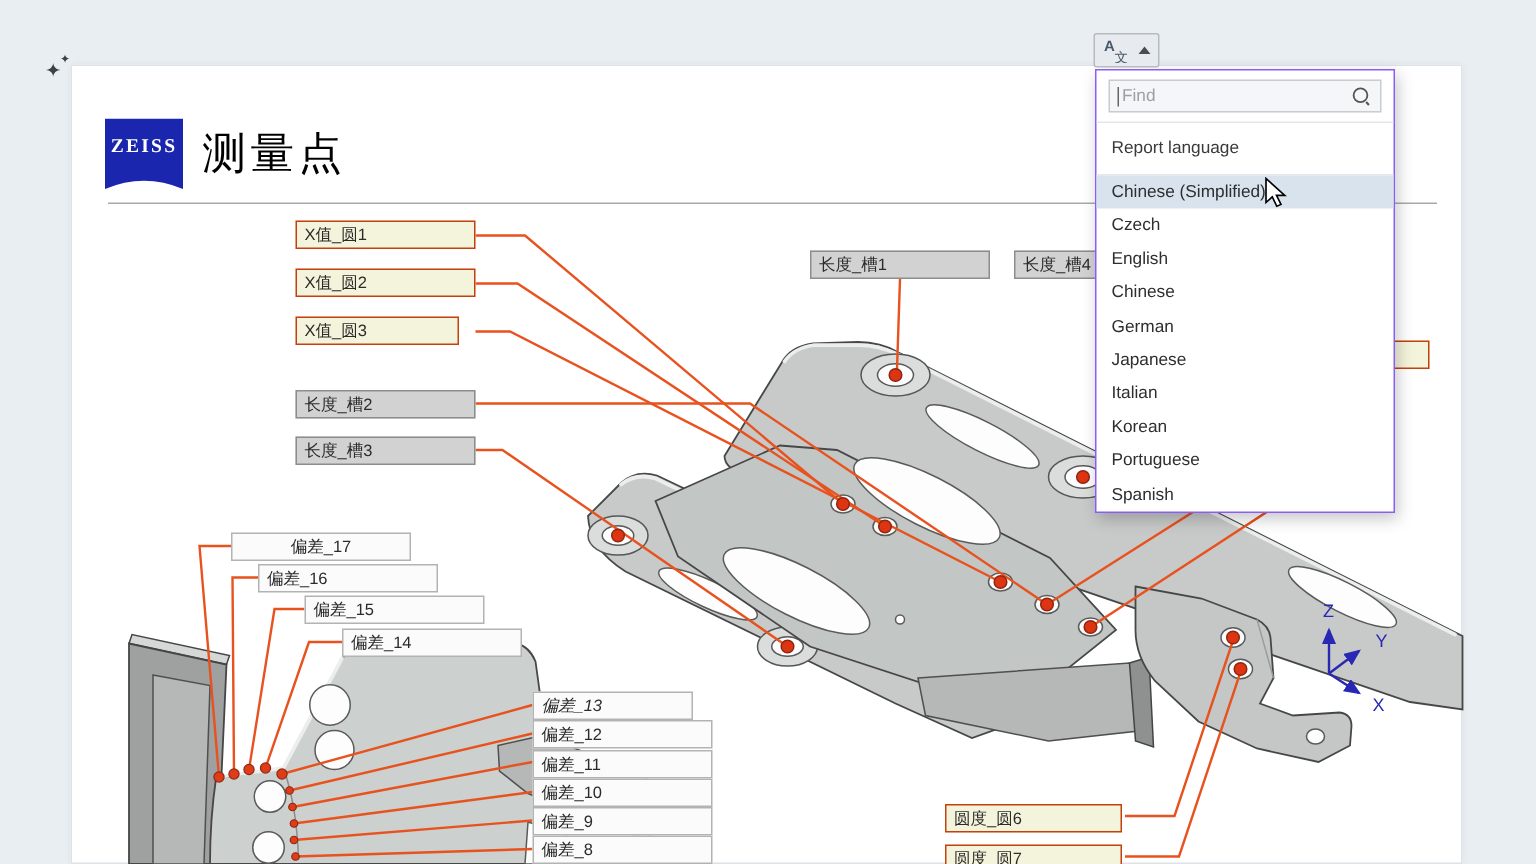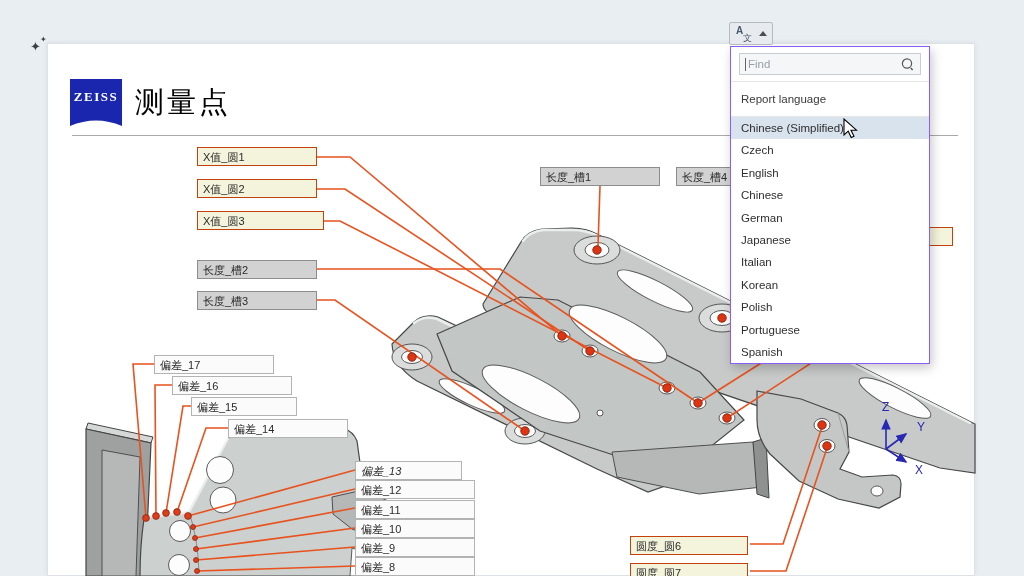--- a/index.html
+++ b/index.html
@@ -206,28 +206,28 @@
       <line class="axis" x1="886" y1="449" x2="906" y2="462" marker-end="url(#ah)"></line>
       <text class="axis-label" x="882" y="411">Z</text>
       <text class="axis-label" x="917" y="431">Y</text>
       <text class="axis-label" x="915" y="474">X</text>
     </g>
   </svg>
 
   <div id="callout-layer">
       <div class="callout cream" style="left: 197px; top: 147px; width: 120px;">X值_圆1</div>
       <div class="callout cream" style="left: 197px; top: 179px; width: 120px;">X值_圆2</div>
-      <div class="callout cream" style="left: 197px; top: 211px; width: 127px;">X值_圆3</div>
+      <div class="callout cream" style="left: 197px; top: 211px; width: 109px;">X值_圆3</div>
       <div class="callout gray" style="left: 197px; top: 260px; width: 120px;">长度_槽2</div>
       <div class="callout gray" style="left: 197px; top: 291px; width: 120px;">长度_槽3</div>
       <div class="callout gray" style="left: 540px; top: 167px; width: 120px;">长度_槽1</div>
       <div class="callout gray" style="left: 676px; top: 167px; width: 120px;">长度_槽4</div>
-      <div class="callout white" style="left: 154px; top: 355px; width: 120px;">偏差_17</div>
+      <div class="callout white" style="left: 154px; top: 355px; width: 120px; text-align: center;">偏差_17</div>
       <div class="callout white" style="left: 172px; top: 376px; width: 120px;">偏差_16</div>
-      <div class="callout white" style="left: 191px; top: 397px; width: 106px;">偏差_15</div>
+      <div class="callout white" style="left: 203px; top: 397px; width: 120px;">偏差_15</div>
       <div class="callout white" style="left: 228px; top: 419px; width: 120px;">偏差_14</div>
       <div class="callout white" style="left: 355px; top: 461px; width: 107px; font-style: italic;">偏差_13</div>
       <div class="callout white" style="left: 355px; top: 480px; width: 120px;">偏差_12</div>
       <div class="callout white" style="left: 355px; top: 500px; width: 120px;">偏差_11</div>
       <div class="callout white" style="left: 355px; top: 519px; width: 120px;">偏差_10</div>
       <div class="callout white" style="left: 355px; top: 538px; width: 120px;">偏差_9</div>
       <div class="callout white" style="left: 355px; top: 557px; width: 120px;">偏差_8</div>
       <div class="callout cream" style="left: 630px; top: 536px; width: 118px;">圆度_圆6</div>
       <div class="callout cream" style="left: 630px; top: 563px; width: 118px;">圆度_圆7</div>
       <div class="callout cream" style="left: 906px; top: 227px; width: 47px;"></div>
@@ -255,21 +255,20 @@
     <div class="menu-group-label">Report language</div>
     <div id="menu-items">
         <div class="menu-item selected">Chinese (Simplified)</div>
         <div class="menu-item">Czech</div>
         <div class="menu-item">English</div>
         <div class="menu-item">Chinese</div>
         <div class="menu-item">German</div>
         <div class="menu-item">Japanese</div>
         <div class="menu-item">Italian</div>
         <div class="menu-item">Korean</div>
-        <div class="menu-item">Polish</div>
         <div class="menu-item">Portuguese</div>
         <div class="menu-item">Spanish</div>
       </div>
   </div>
 
   <svg class="cursor" width="16" height="21" viewBox="0 0 16 21">
     <path d="M1,1 L1,17 L5.2,13.2 L8.2,19.5 L11,18.3 L8,12.2 L13.5,12.2 Z" fill="#ffffff" stroke="#000000" stroke-width="1.1"></path>
   </svg>
 
 </div>

